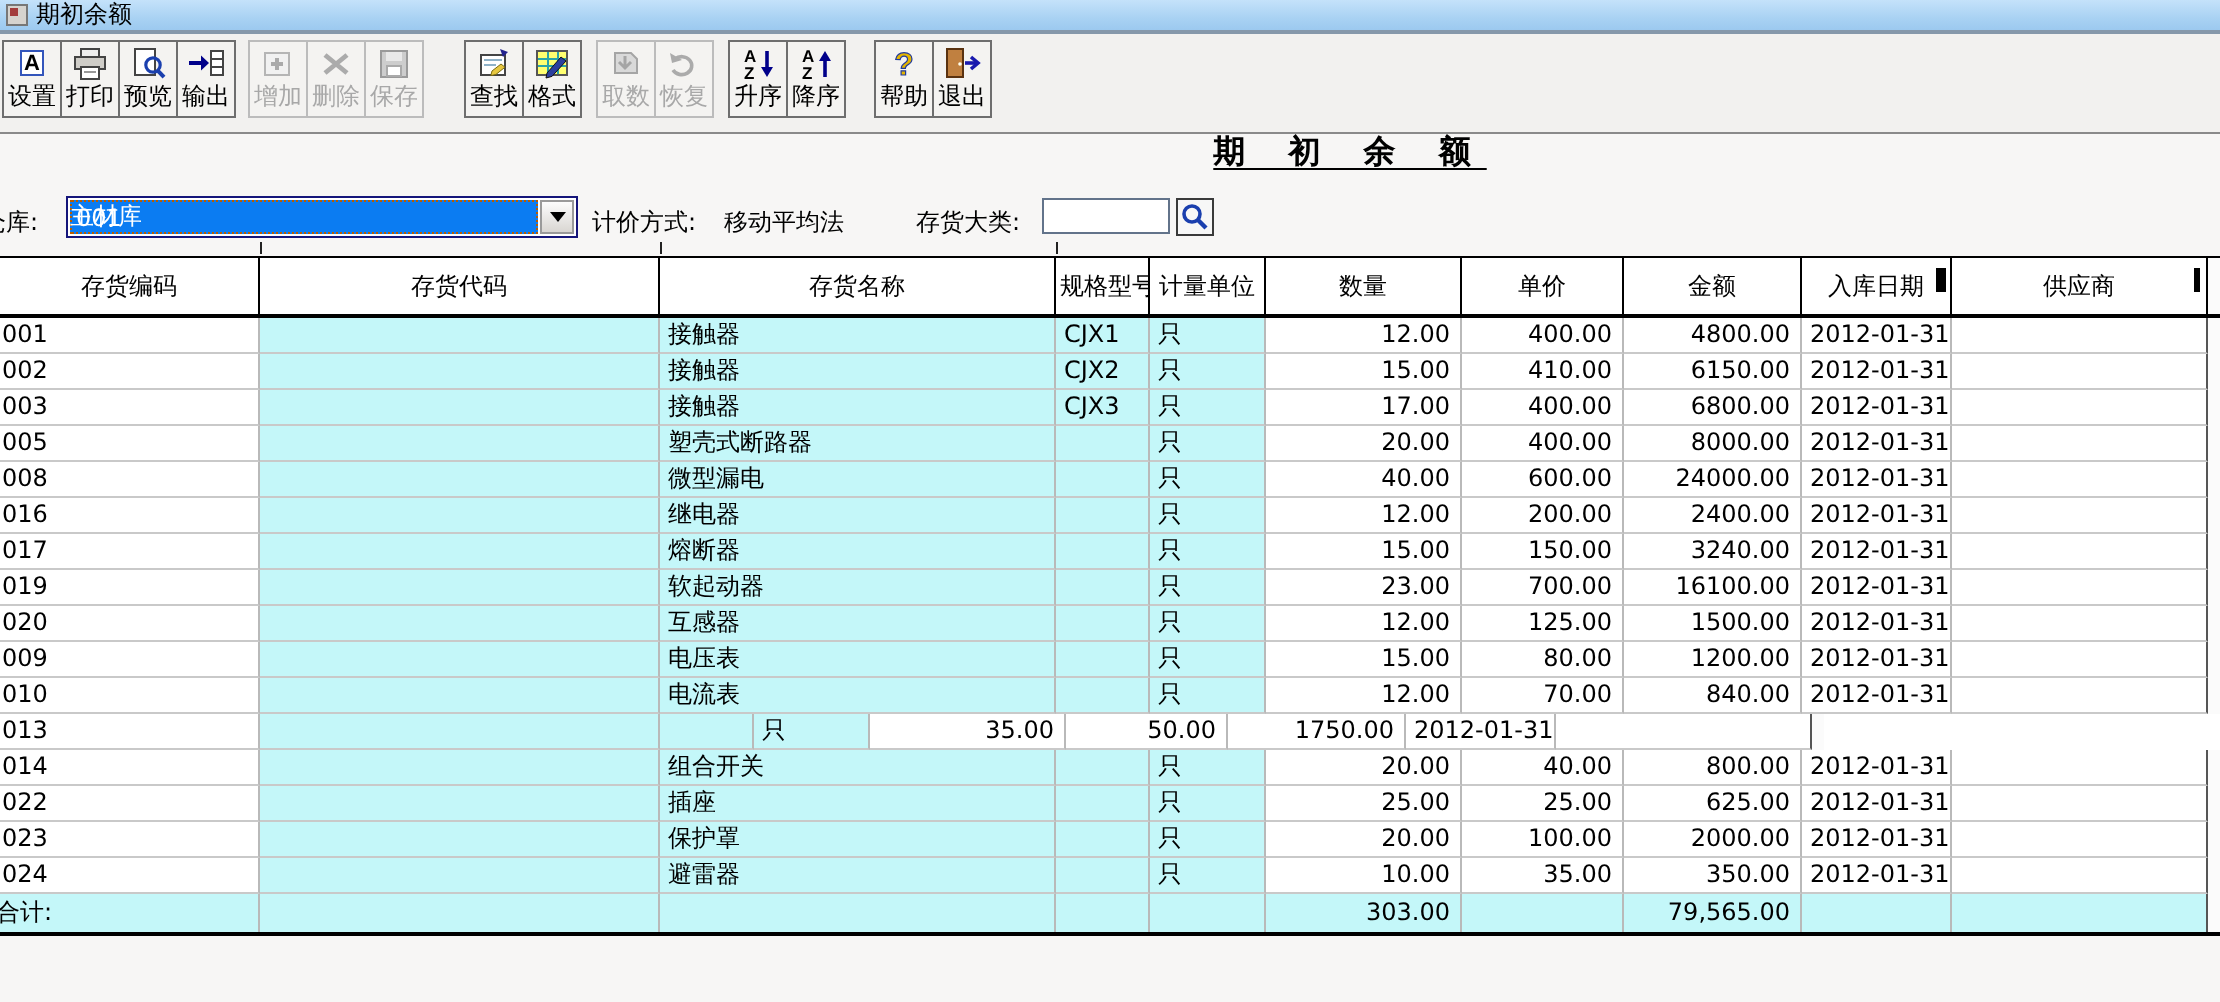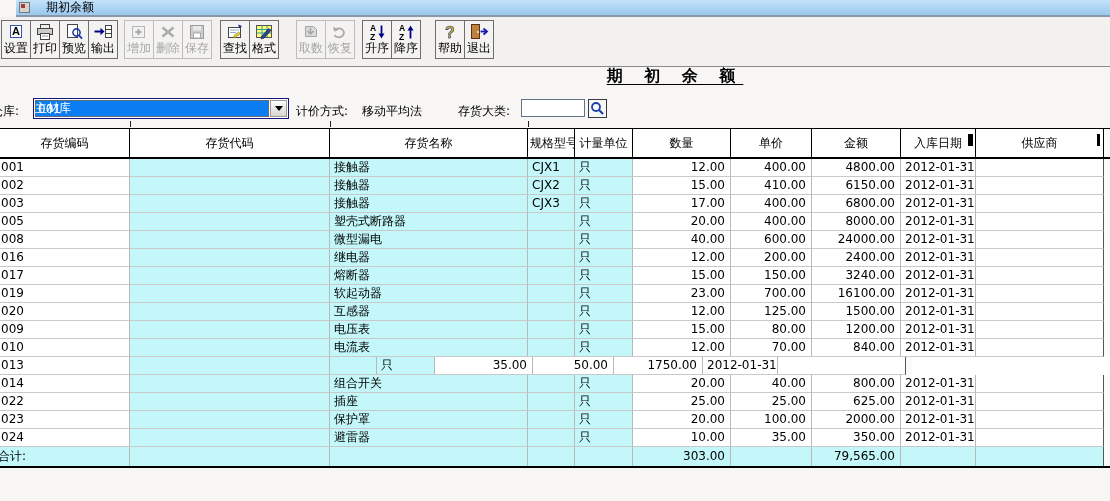--- a/index.html
+++ b/index.html
@@ -1,29 +1,29 @@
 <!DOCTYPE html>
 <html><head>
 <meta charset="utf-8">
 <style>
   html,body{margin:0;padding:0;background:#ddd}
   .window{position:relative;width:1110px;height:501px;background:#f7f6f5;overflow:hidden;
           font-family:"DejaVu Sans",sans-serif;color:#000}
   
-  .titlebar{position:absolute;top:0;left:16px;right:0;height:15px;
+  .titlebar{position:absolute;top:0;left:0;right:0;height:15px;
             background:linear-gradient(180deg,#c4e2fa 0%,#a9d2f3 60%,#9cc9ef 100%);
-            border-bottom:2px solid #8698aa;display:flex;align-items:center;gap:16px;padding-left:3px}
+            border-bottom:2px solid #8698aa;display:flex;align-items:center;gap:4px;padding-left:3px}
   .titlebar .ticon{width:11px;height:11px;background:#d6d3ce;border:1px solid #777;position:relative;box-sizing:border-box}
   .titlebar .ticon::after{content:"";position:absolute;left:1px;top:1px;width:4px;height:4px;background:#a33c3c}
   .titlebar .title{font-size:12px;line-height:13px}
   
   .toolbar{position:absolute;top:17px;left:0;right:0;height:46px;background:#f2f1ef;
            border-bottom:1px solid #8a8a8a;display:flex;align-items:flex-start;padding-top:3px;box-sizing:content-box}
   .group{display:flex}
-  .g1{margin-left:1px}.g2{margin-left:6px}.g3{margin-left:8px}.g4{margin-left:17px}.g5{margin-left:7px}.g6{margin-left:14px}
+  .g1{margin-left:1px}.g2{margin-left:6px}.g3{margin-left:20px}.g4{margin-left:7px}.g5{margin-left:7px}.g6{margin-left:14px}
   .tb{width:30px;height:39px;box-sizing:border-box;border:1px solid #6e6e6e;background:#f4f3f1;
       display:flex;flex-direction:column;align-items:center;padding-top:2px;font-size:12px;cursor:default}
   .group .tb + .tb{margin-left:-1px}
   .tb .lbl{font-size:12px;line-height:15px;white-space:nowrap}
   .tb.disabled{border-color:#bcbcbc;color:#a8a8a8}
   .tb svg{display:block}
   
   .report-title{position:absolute;top:66px;left:555px;width:240px;text-align:center;
                 font-size:16px;font-weight:bold;color:#000000;letter-spacing:8px;
                 text-decoration:underline;text-underline-offset:3px;white-space:nowrap}

